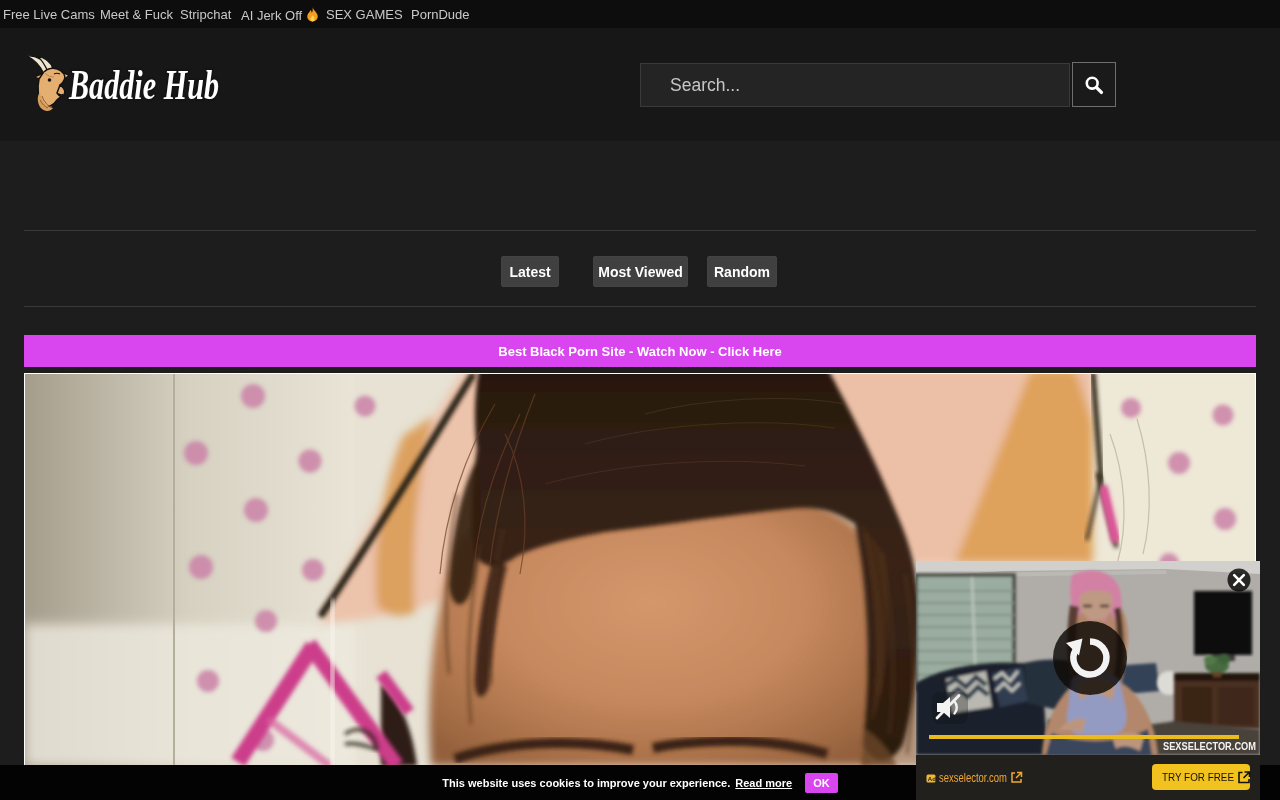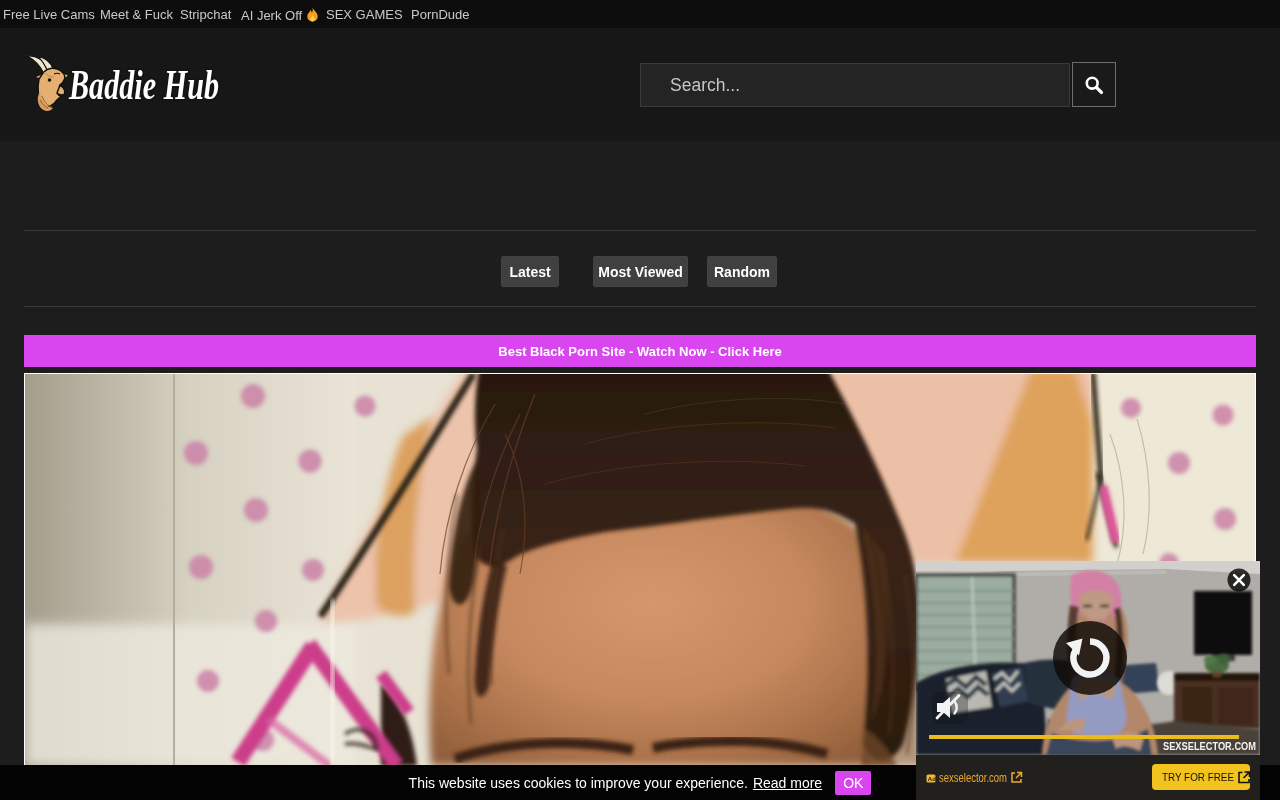--- a/index.html
+++ b/index.html
@@ -17,21 +17,21 @@
   #cat { position:absolute; left:25px; top:0; width:111px; height:49px; background:rgba(0,0,0,0.22); border-left:1px solid #101010; border-right:1px solid #101010; color:#fff; font-size:15px; display:flex; align-items:center; justify-content:center; }
   
   .hline { position:absolute; left:24px; width:1232px; height:1px; background:#3a3a3a; }
   .fbtn { position:absolute; top:256px; height:31px; background:#404040; border:1px solid #434343; border-radius:2px; color:#fff; font-size:14px; font-weight:bold; display:flex; align-items:center; justify-content:center; }
   #banner { position:absolute; left:24px; top:335px; width:1232px; height:32px; background:#d946ef; color:#fff; font-size:13px; font-weight:bold; display:flex; align-items:center; justify-content:center; }
   #photo { position:absolute; left:24px; top:373px; width:1232px; height:392px; border:1.5px solid #fff; border-bottom:none; background:#e7e2d4; overflow:hidden; }
   
   #vad { position:absolute; left:916px; top:561px; width:344px; height:239px; z-index:30; }
   #vbar { position:absolute; left:0; top:194px; width:344px; height:45px; background:#22201d; }
   
-  #cookie { position:absolute; left:0; top:765px; width:1280px; height:35px; background:#030303; z-index:20; color:#fff; font-size:14px; font-weight:normal; display:flex; align-items:center; justify-content:center; }
+  #cookie { position:absolute; left:0; top:765px; width:1280px; height:35px; background:#030303; z-index:20; color:#fff; font-size:11px; font-weight:bold; display:flex; align-items:center; justify-content:center; }
 </style>
 </head>
 <body>
 <div id="page">
   <div id="topbar">
     <span style="left:3px;">Free Live Cams</span>
     <span style="left:100px;">Meet &amp; Fuck</span>
     <span style="left:180px;">Stripchat</span>
     <span style="left:241px;">AI Jerk Off <svg width="13" height="15" viewBox="0 0 13 15" style="vertical-align:-2px">
           <path d="M6.5 0 C7 3 10.5 4.5 11.5 8 C12.5 11.5 10 14.5 6.5 14.5 C3 14.5 0.5 11.5 1.5 8 C2.2 5.8 4 5 4.5 3 C5.5 4 5.8 5 5.7 6 C7 4.5 6.8 2 6.5 0Z" fill="#f59d20"></path>

